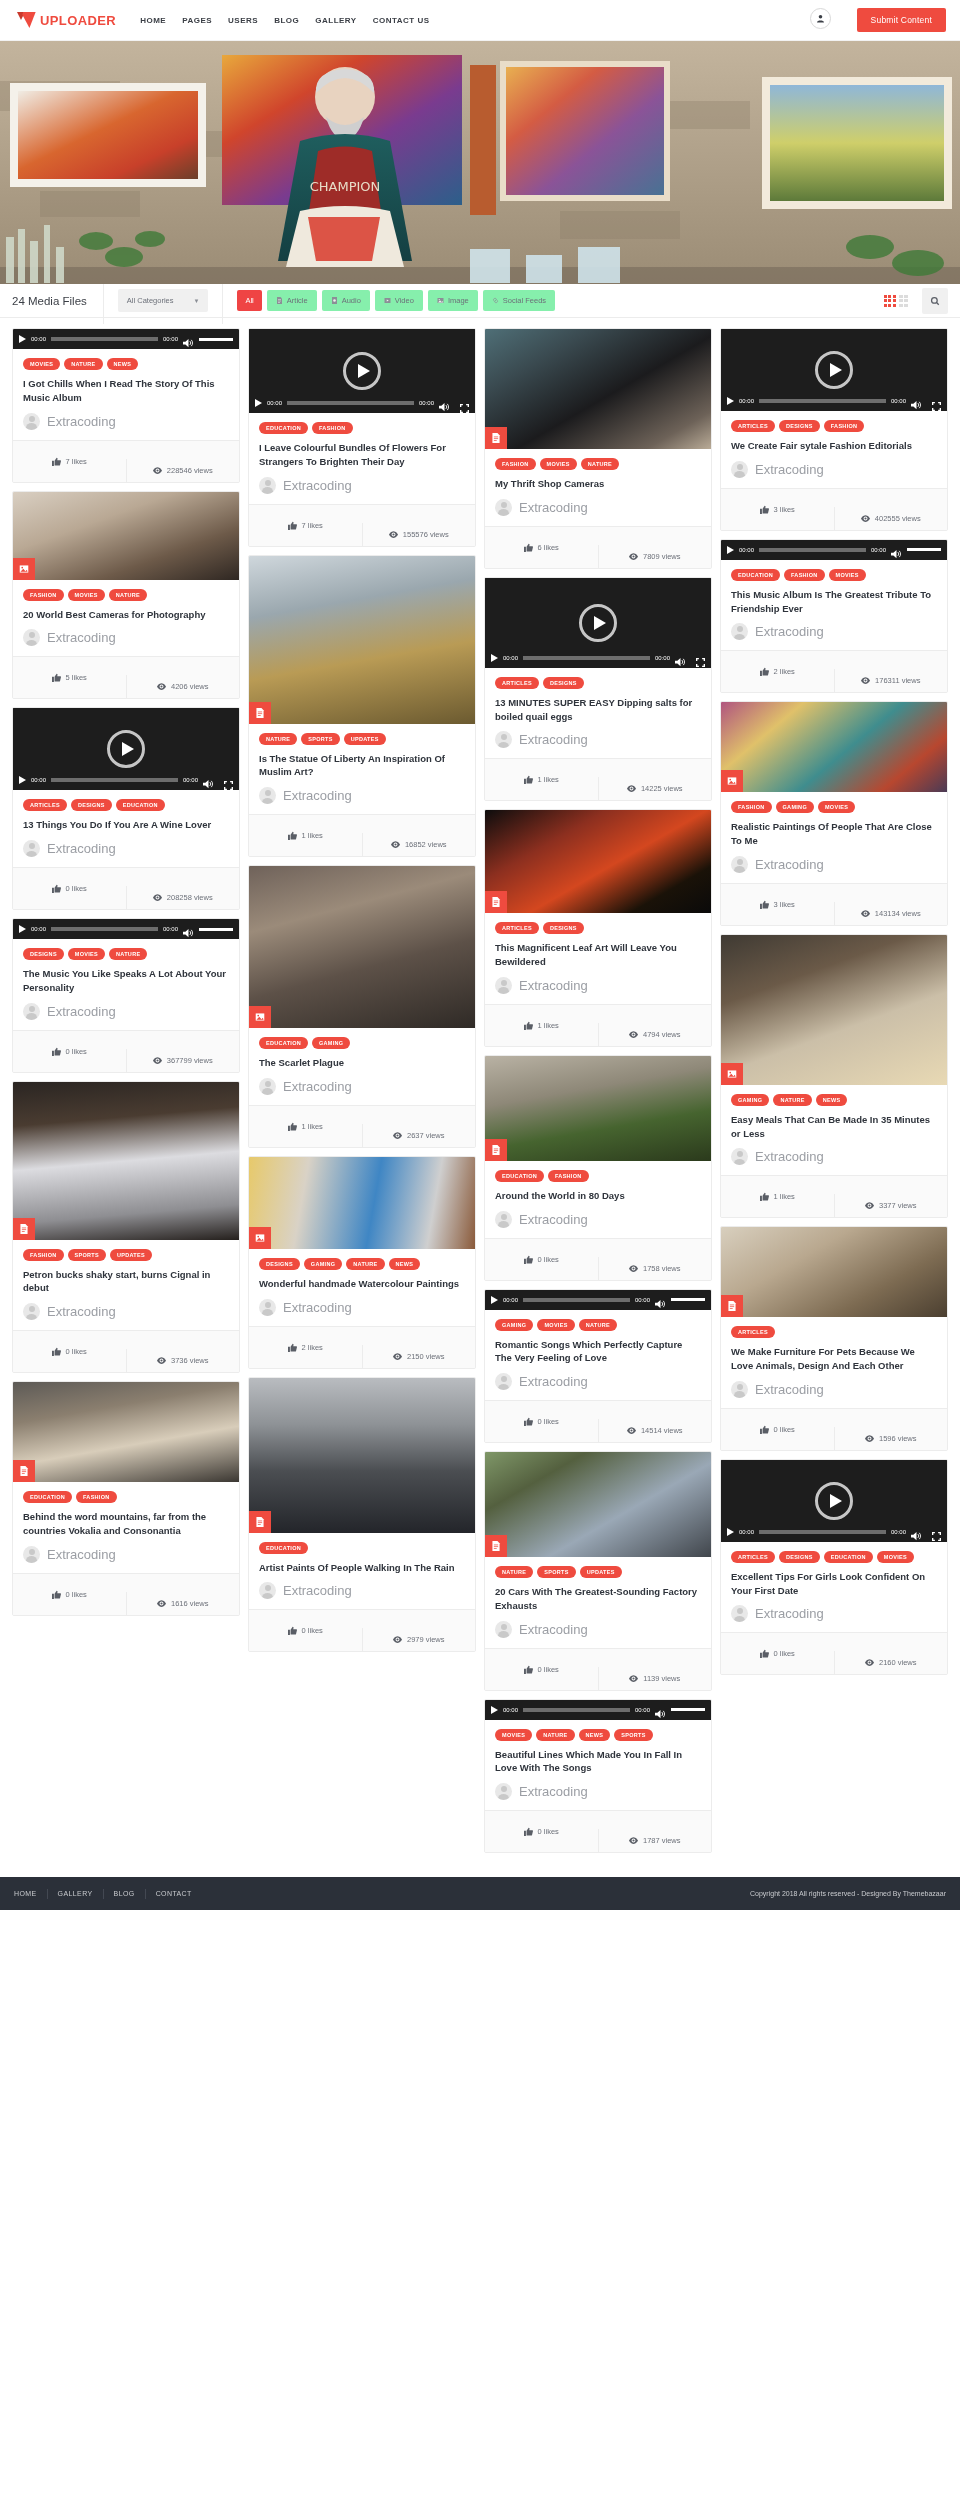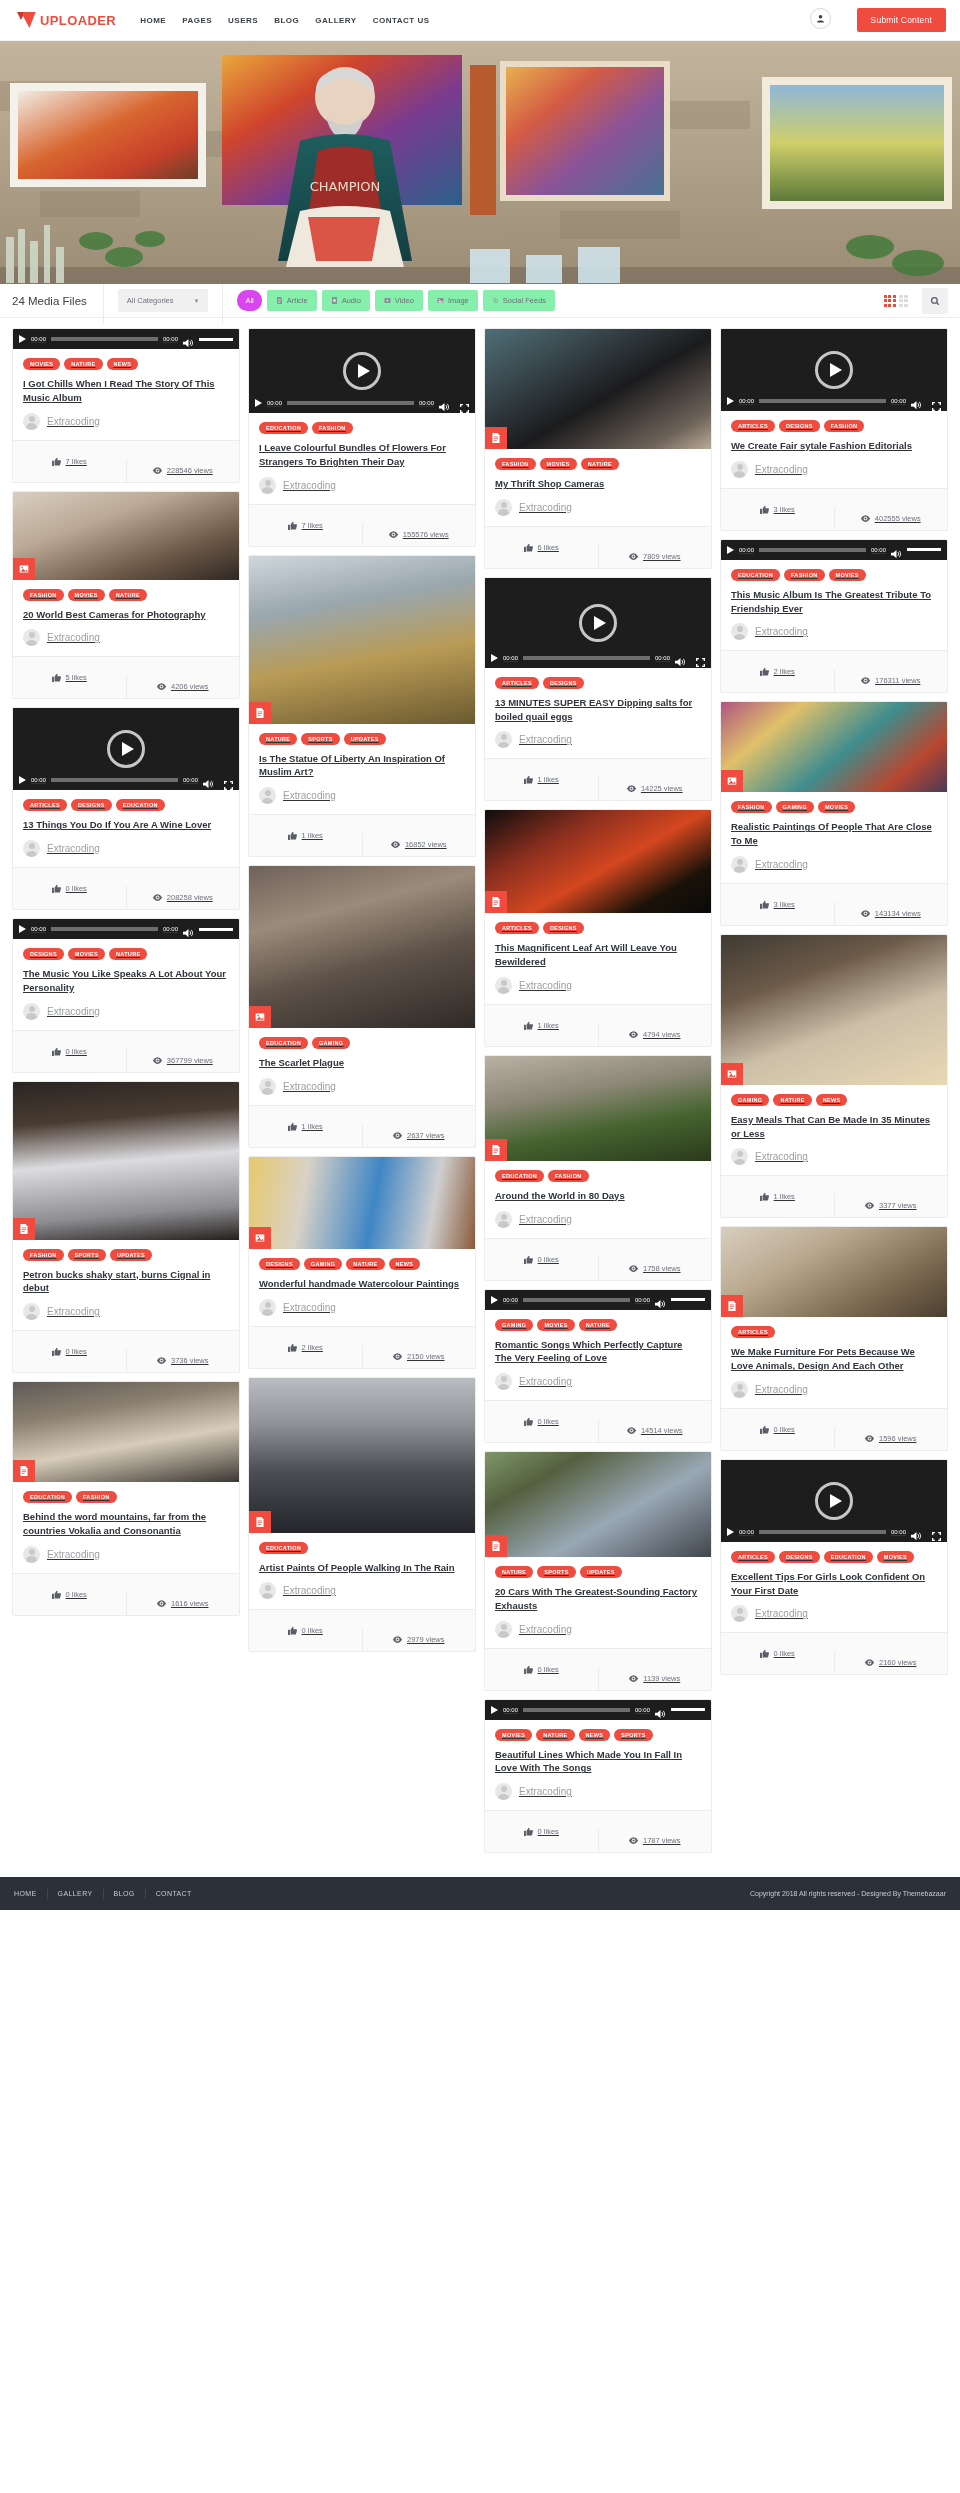--- a/index.html
+++ b/index.html
@@ -75,21 +75,21 @@
   }
   .caret { font-size: 6px; color: #8b8f96; }
   .divider-v { width: 1px; height: 46px; background: #ececec; margin: 0 14px; }
   .chips { display: flex; gap: 5px; align-items: center; }
   .chip {
     display: flex; align-items: center; gap: 4px;
     background: #86efac; color: #6c7079; border: none;
     font-size: 7.5px; padding: 6px 9px; border-radius: 2px;
     font-family: inherit; cursor: pointer; white-space: nowrap;
   }
-  .chip.active { background: #d946ef; color: #fff; padding: 6px 8px; border-radius: 10px; }
+  .chip.active { background: #ef4444; color: #fff; padding: 6px 8px; }
   .chip svg { width: 7px; height: 7px; fill: #8b8f96; }
   .view-toggle { margin-left: auto; display: flex; align-items: center; }
   .vt-icon { display: grid; grid-template-columns: repeat(3,3px); gap: 1.5px; }
   .vt-icon i { width: 3px; height: 3px; display: block; }
   .vt-red i { background: #ef4b3f; }
   .vt-grey i { background: #dcdcdc; }
   .vt-grey { margin-left: 3px; grid-template-columns: repeat(2,4px); }
   .vt-grey i { width: 4px; height: 3px; }
   .search-btn {
     margin-left: 14px; background: #f0f0f0; border: none;
@@ -97,21 +97,20 @@
     display: flex; align-items: center; justify-content: center;
     cursor: pointer;
   }
   .search-btn svg { width: 10px; height: 10px; stroke: #5a5e66; fill: none; stroke-width: 2; }
 
   
   .grid {
     display: flex; gap: 8px;
     padding: 10px 12px 24px 12px;
     align-items: flex-start;
-    text-decoration: underline;
   }
   .col { flex: 1; display: flex; flex-direction: column; gap: 8px; min-width: 0; }
 
   .card {
     background: #fff;
     border: 1px solid #ececec;
     border-radius: 2px;
     overflow: hidden;
   }
   
@@ -181,21 +180,21 @@
     flex: 0 0 auto;
   }
   .avatar::before {
     content: ""; position: absolute; top: 3px; left: 5.5px;
     width: 6px; height: 6px; border-radius: 50%; background: #c9c9c9;
   }
   .avatar::after {
     content: ""; position: absolute; top: 10.5px; left: 3px;
     width: 11px; height: 9px; border-radius: 50% 50% 0 0; background: #c9c9c9;
   }
-  .author-name { font-size: 10px; color: #9b9ea4; }
+  .author-name { font-size: 13px; color: #9b9ea4; }
 
   .card-stats {
     display: flex; border-top: 1px solid #ececec;
     background: #fafafa;
   }
   .stat {
     flex: 1; display: flex; align-items: center; justify-content: center;
     gap: 5px; padding: 7px 2px; font-size: 7.5px; color: #6c7079;
   }
   .stat + .stat { border-left: 1px solid #ececec; margin-top: 18px; }

